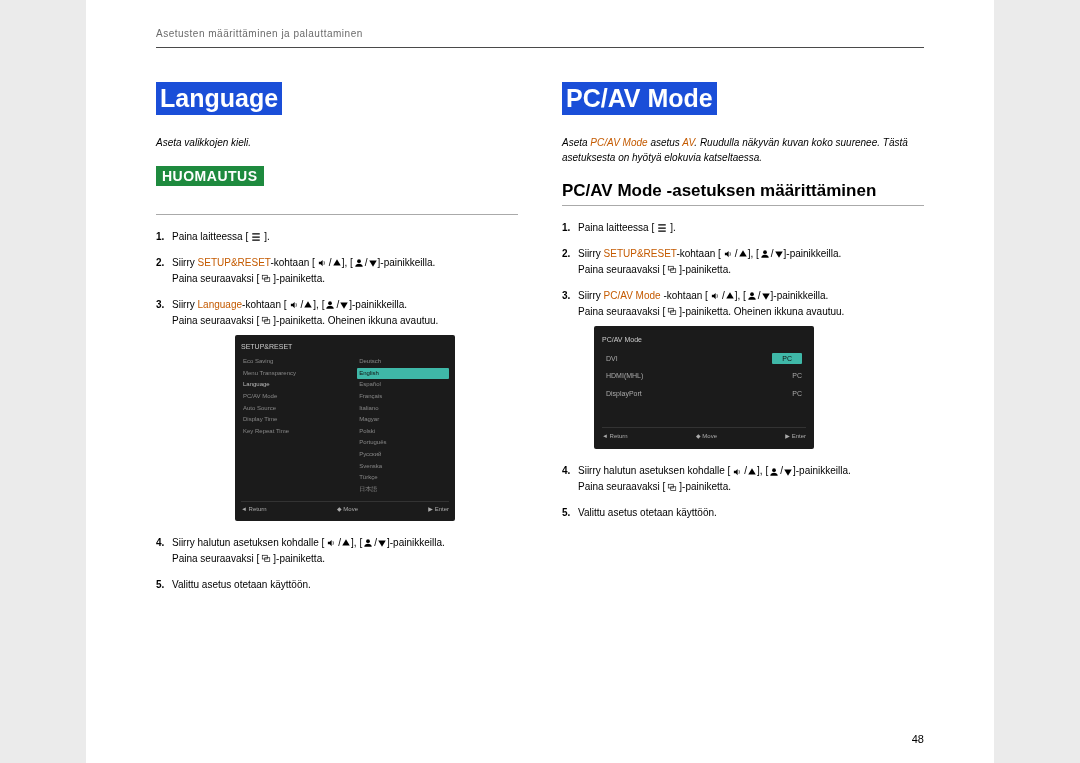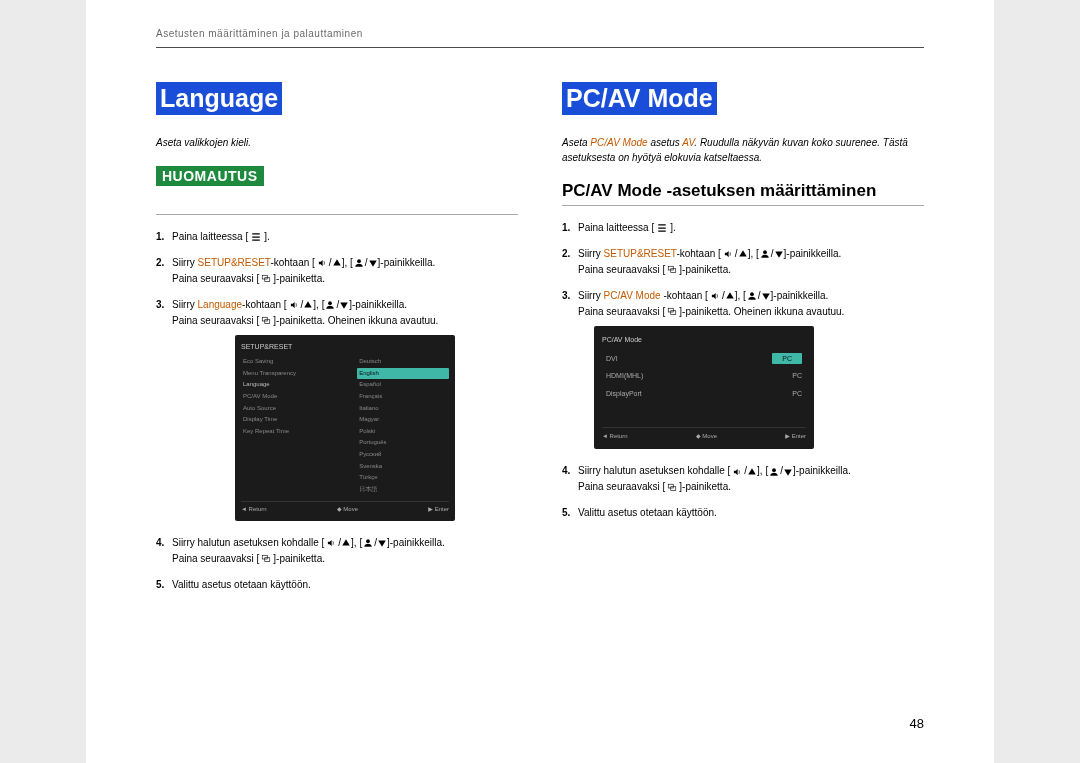--- a/index.html
+++ b/index.html
@@ -52,21 +52,21 @@
 
   .thumb2 {
     width: 220px; margin: 6px 0 14px 16px; background: #1b1b1b; color: #aaa;
     font-size: 7px; border-radius: 2px; padding: 8px;
   }
   .thumb2 .title { color:#ccc; margin-bottom:6px; font-size:7px; }
   .thumb2 .row { display:flex; justify-content:space-between; padding:2px 4px; margin-bottom:2px; }
   .thumb2 .pill { background:#3fb8a8; color:#111; padding:0 10px; border-radius:1px; }
   .thumb2 .tfoot { display:flex; justify-content:space-between; font-size:6px; margin-top:26px; border-top:1px solid #333; padding-top:4px;}
 
-  .page-num { position: absolute; right: 70px; bottom: 32px; font-size: 13px; }
+  .page-num { position: absolute; right: 70px; bottom: 18px; font-size: 11px; }
 </style>
 </head>
 <body>
 
 <div class="page">
   <div class="header-line">Asetusten määrittäminen ja palauttaminen</div>
   <hr class="hr">
 
   <div class="cols">
 

